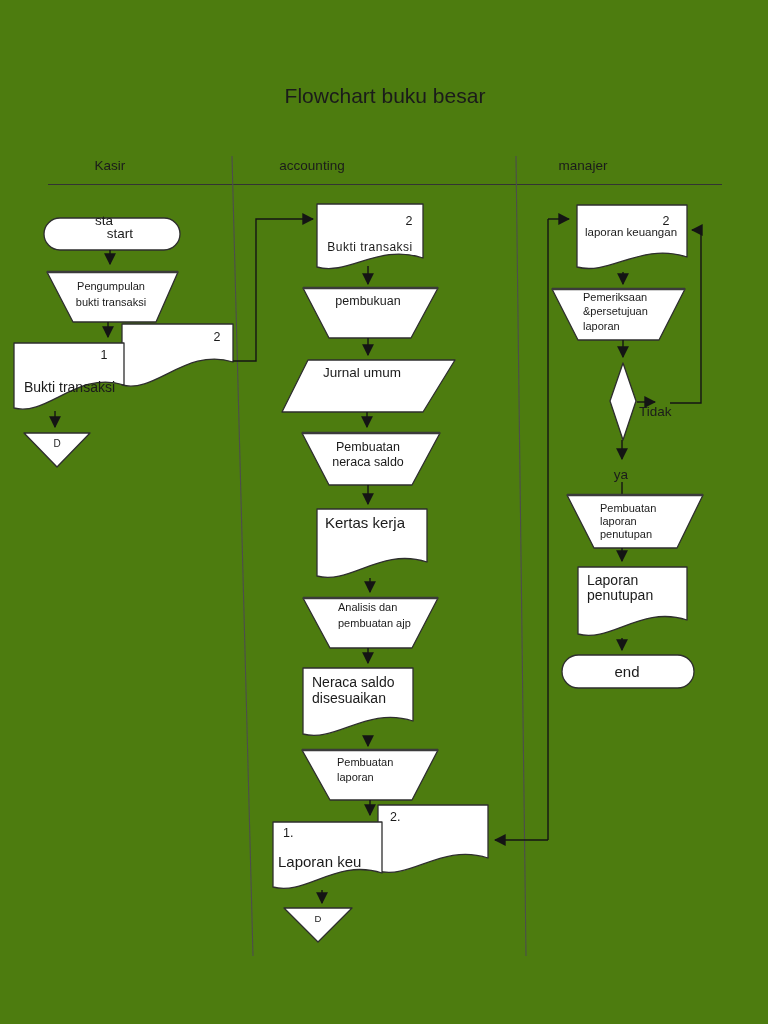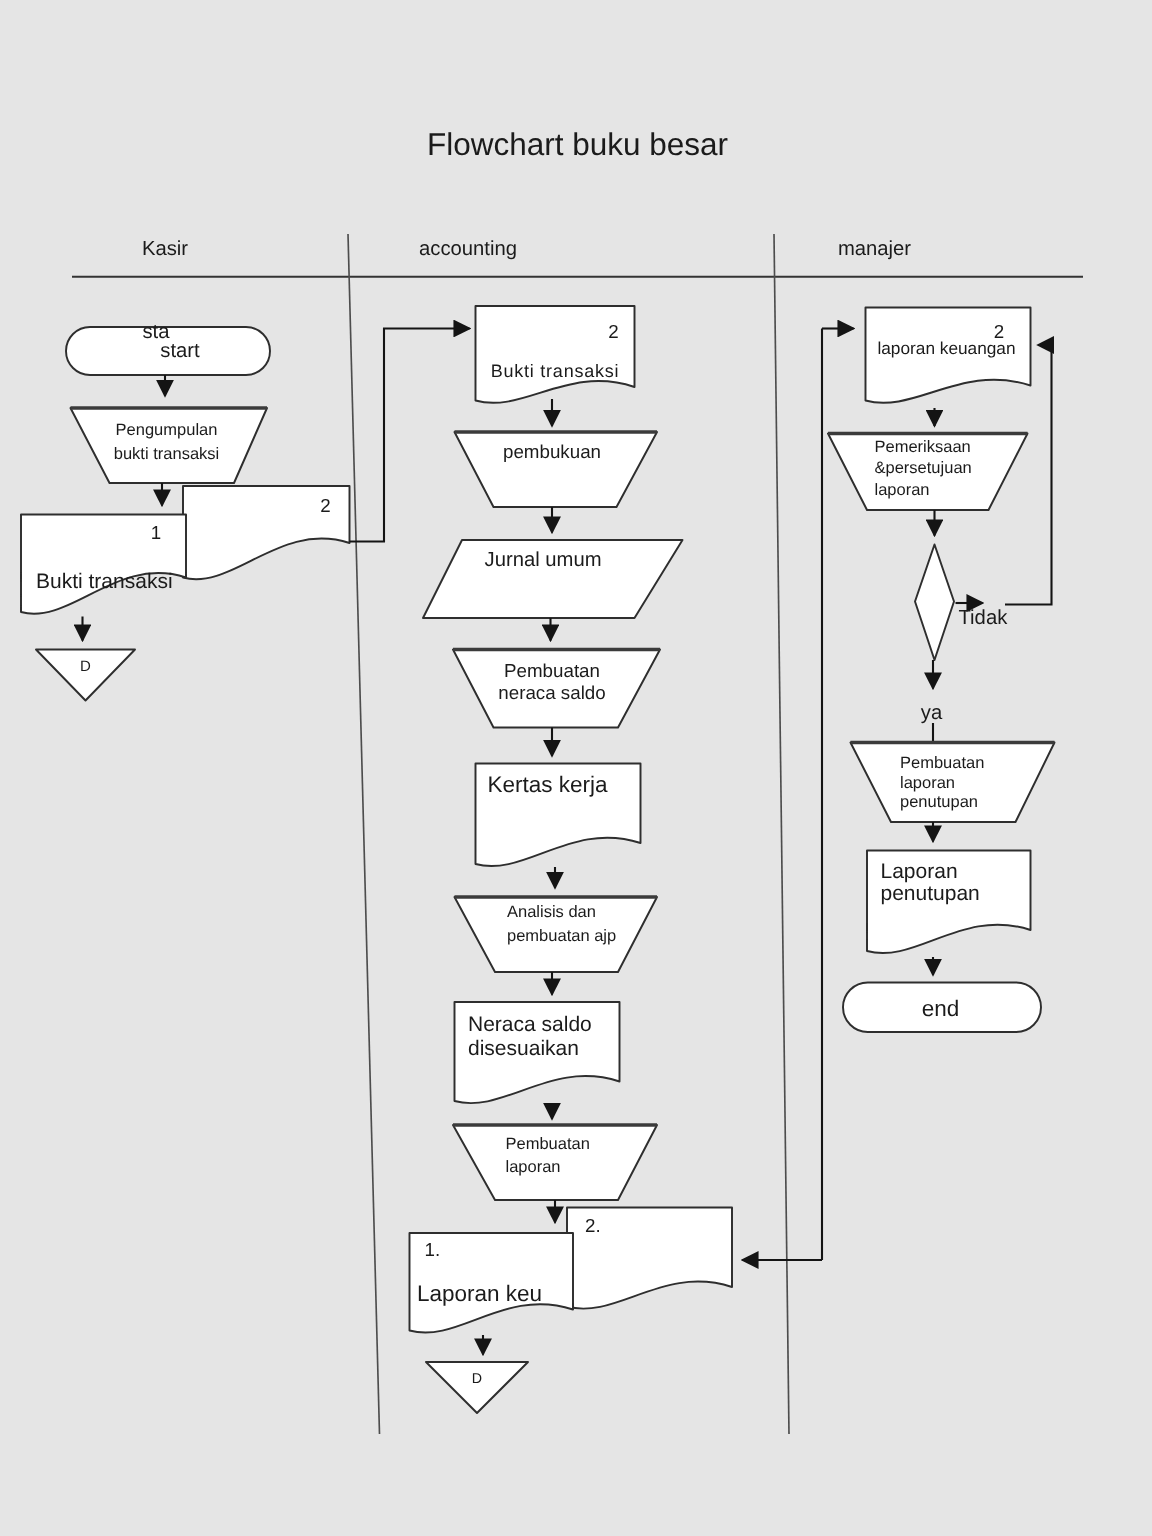--- a/index.html
+++ b/index.html
@@ -1,16 +1,16 @@
 <!DOCTYPE html>
 <html><head>
 <meta charset="utf-8">
 <style>
   html,body { margin:0; padding:0; background:#ffffff; }
-  .page { position:relative; width:768px; height:1024px; background:#e5e5e5; overflow:hidden;
+  .page { position:relative; width:768px; height:1024px; background:#4d7c0f; overflow:hidden;
           font-family:"Liberation Sans", sans-serif; }
   svg { display:block; }
   text { font-family:"Liberation Sans", sans-serif; fill:#1b1b1b; }
   .shape   { fill:#ffffff; stroke:#2e2e2e; stroke-width:1.3; stroke-linejoin:round; }
   .arrow   { fill:none; stroke:#141414; stroke-width:1.4; }
   .plain   { fill:none; stroke:#141414; stroke-width:1.4; }
   .divider { stroke:#4d4d4d; stroke-width:1.1; fill:none; }
   .ttop    { stroke:#3b3b3b; stroke-width:2.3; }
   .hline   { stroke:#333333; stroke-width:1.2; }
 </style>

